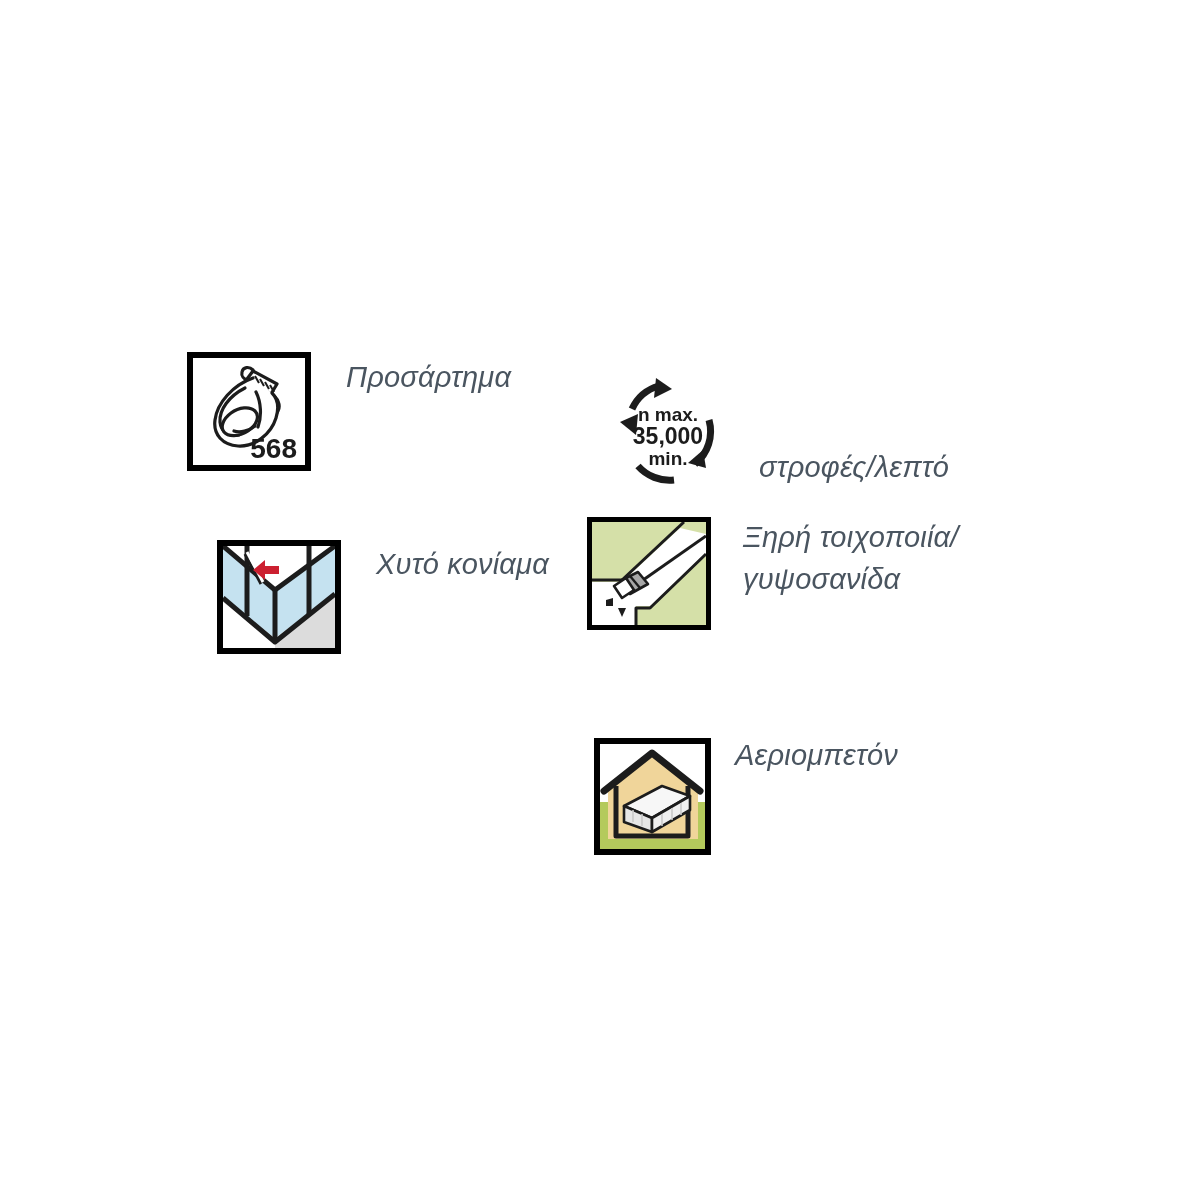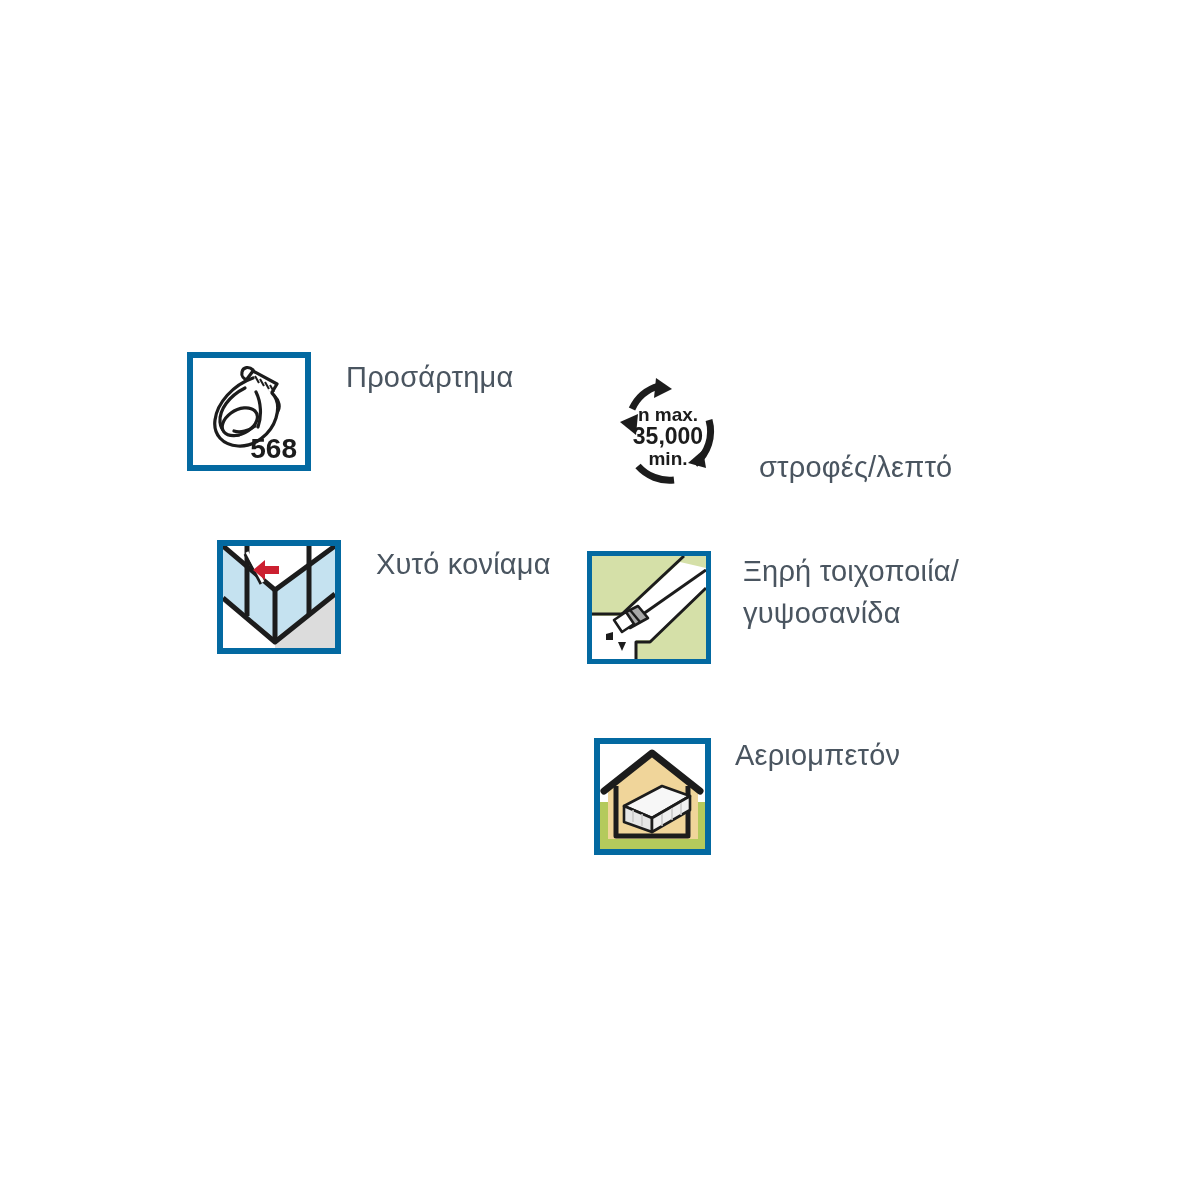--- a/index.html
+++ b/index.html
@@ -26,27 +26,27 @@
   .feature-item {
     position: absolute;
     display: flex;
     align-items: flex-start;
   }
 
   
   .pos-attachment   { left: 187px; top: 352px; }
   .pos-rpm          { left: 612px; top: 376px; align-items: flex-end; }
   .pos-mortar       { left: 187px; top: 540px; padding-left: 30px; }
-  .pos-drywall      { left: 587px; top: 551px; }
+  .pos-drywall      { left: 587px; top: 517px; }
   .pos-aerated      { left: 594px; top: 738px; }
 
   .icon-box {
     width: 124px;
     height: 119px;
-    border: 6px solid #0369a1;
+    border: 6px solid #000000;
     box-sizing: border-box;
     background: #ffffff;
     position: relative;
     overflow: hidden;
     flex: 0 0 auto;
   }
   .icon-box.mortar-box { height: 114px; }
   .icon-box.drywall-box { width: 124px; height: 113px; border-width: 5px; }
   .icon-box.aerated-box { width: 117px; height: 117px; border-width: 6px; }
 
@@ -57,20 +57,21 @@
     position: relative;
   }
 
   .feature-label {
     color: #4a5560;
     font-size: 29px;
     line-height: 42px;
     letter-spacing: 0.2px;
     white-space: pre-line;
     font-weight: 400;
+    font-style: italic;
   }
   .label-attachment { margin-left: 35px; margin-top: 4px; }
   .label-rpm        { margin-left: 35px; margin-top: -6px; }
   .label-mortar     { margin-left: 35px; margin-top: 3px; }
   .label-drywall    { margin-left: 32px; margin-top: -1px; }
   .label-aerated    { margin-left: 24px; margin-top: -4px; }
 
   svg { display: block; }
 </style>
 </head>

